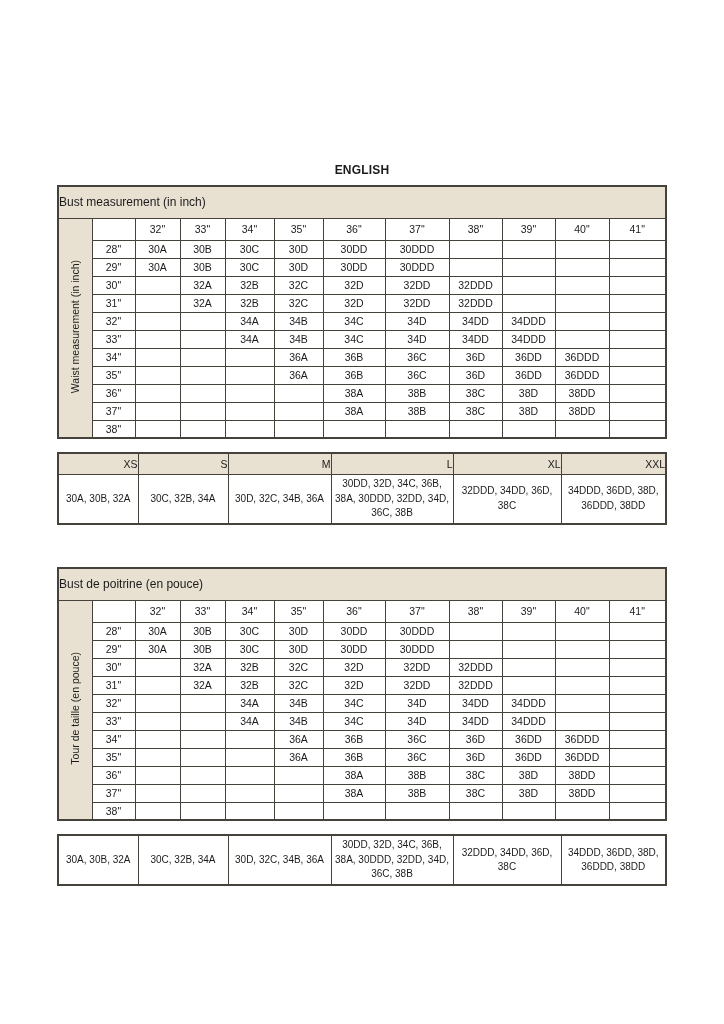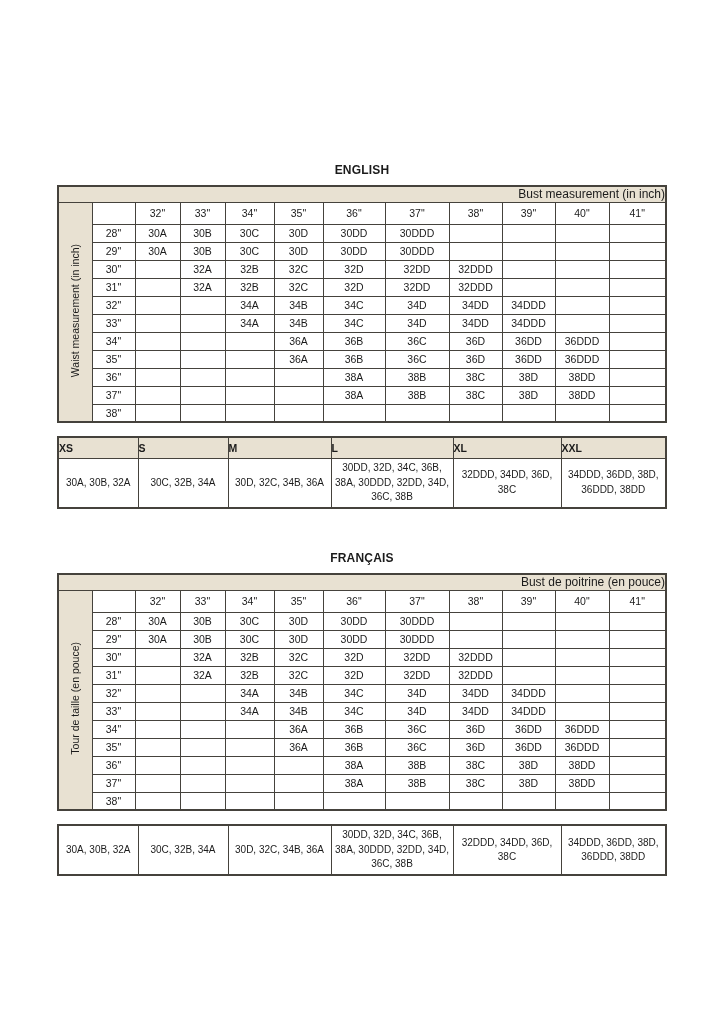--- a/index.html
+++ b/index.html
@@ -22,36 +22,36 @@
     text-align:center;font-size:12px;font-weight:700;
     letter-spacing:.2px;height:15px;line-height:15px;
   }
   .section + .section{margin-top:42px;}
   table{border-collapse:collapse;margin:0 auto;}
   td,th{border:1.5px solid var(--border);padding:0;}
   
   .matrix{width:610px;table-layout:fixed;border:2px solid var(--border);}
   .matrix td{font-size:10.5px;font-weight:500;text-align:center;vertical-align:middle;}
   .matrix .bust-header{
-    background:var(--header-bg);height:16px;
-    font-size:12px;font-weight:400;text-align:right;
+    background:var(--header-bg);height:32px;
+    font-size:12px;font-weight:400;text-align:left;
   }
   .matrix .colhead-row td{height:22px;}
   .matrix .row td{height:18px;}
   .matrix .axis-label-cell{background:var(--header-bg);text-align:center;vertical-align:middle;}
   .matrix .axis-label-cell span{
     display:inline-block;
     writing-mode:vertical-rl;transform:rotate(180deg);
     font-size:10.5px;font-weight:400;white-space:nowrap;
   }
   
   .summary{width:610px;table-layout:fixed;border:2px solid var(--border);margin-top:13px;}
   .summary .cat-head{
     background:var(--header-bg);height:21px;
-    font-size:10.5px;font-weight:700;text-align:left;vertical-align:middle;
+    font-size:10.5px;font-weight:400;text-align:right;vertical-align:middle;
   }
   .summary .cat-values{
     height:50px;font-size:10px;font-weight:500;line-height:14.5px;
     text-align:center;vertical-align:middle;padding:2px 3px;
   }
 </style>
 </head>
 <body>
 
 <div class="page">
@@ -264,21 +264,20 @@
             <td class="cat-values">30D, 32C, 34B, 36A</td>
             <td class="cat-values">30DD, 32D, 34C, 36B, 38A, 30DDD, 32DD, 34D, 36C, 38B</td>
             <td class="cat-values">32DDD, 34DD, 36D, 38C</td>
             <td class="cat-values">34DDD, 36DD, 38D, 36DDD, 38DD</td>
           </tr>
       </tbody>
     </table>
   </div>
 
   <div class="section">
-    <div class="section-title">FRANÇAIS</div>
 
     <table class="matrix">
       <colgroup>
         <col style="width:34px">
           <col style="width:43px">
         <col style="width:45px">
           <col style="width:45px">
           <col style="width:49px">
         <col style="width:49px">
           <col style="width:62px">

